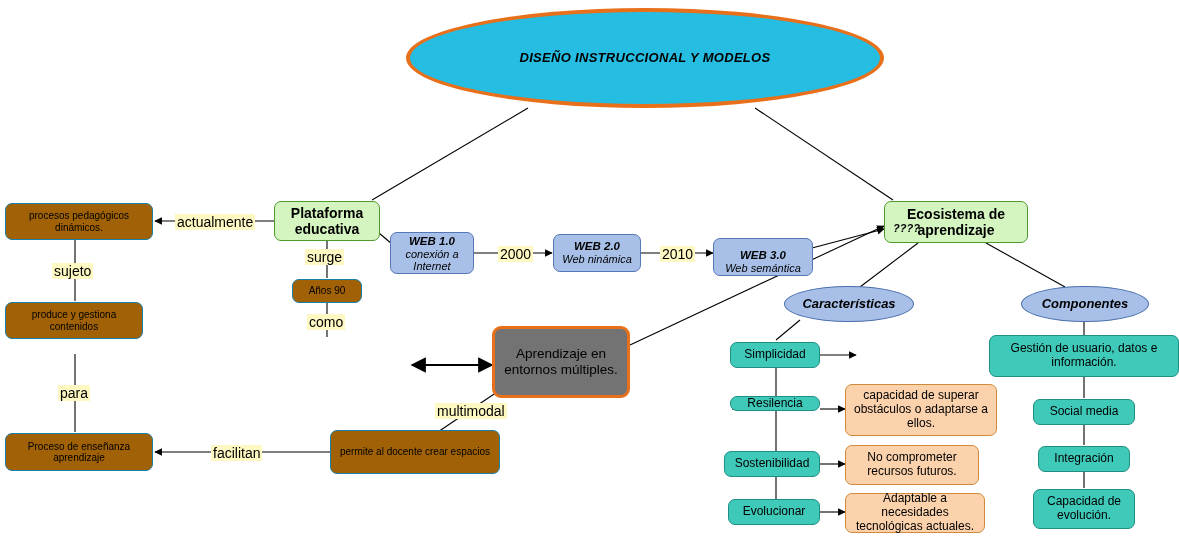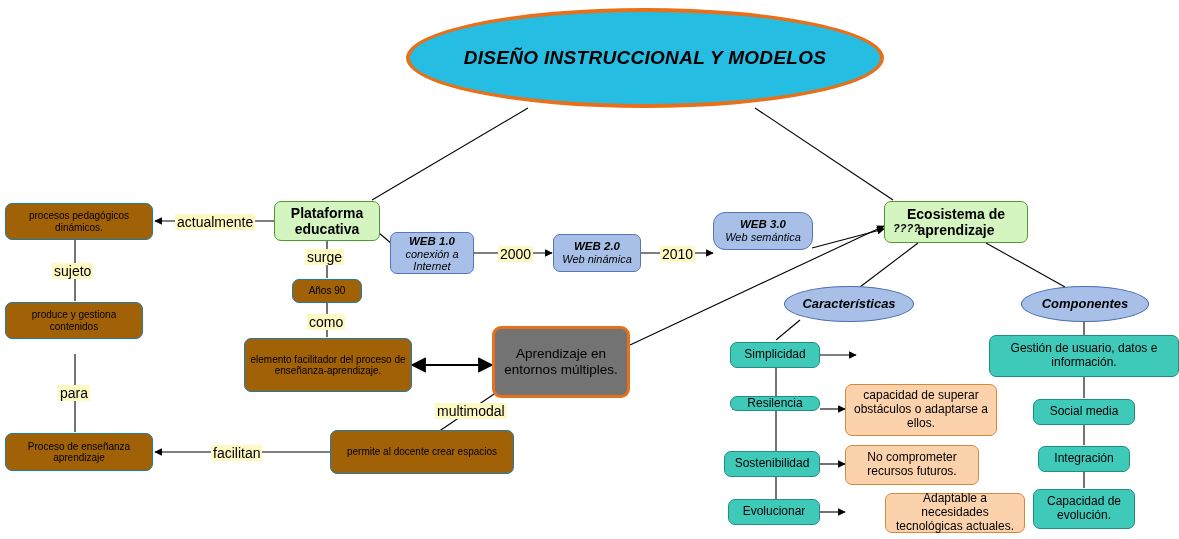--- a/index.html
+++ b/index.html
@@ -24,21 +24,21 @@
   .node span{display:block;width:100%;padding:0 4px;}
 
   
   .title-ellipse{
     background:#26bde2;
     border:4px solid #e8701a;
     border-radius:50%;
     color:#000;
     font-style:italic;
     font-weight:bold;
-    font-size:19px;
+    font-size:13px;
     letter-spacing:.3px;
   }
   
   .green{
     background:#d4f5c0;
     border:1.5px solid #4e9a2f;
     border-radius:7px;
     font-weight:bold;
     font-size:14px;
     color:#000;
@@ -194,43 +194,40 @@
   </div>
 
   <div class="node cyan" style="left:5px;top:302px;width:138px;height:37px;">
     <span>produce y gestiona contenidos</span>
   </div>
 
   <div class="node cyan" style="left:292px;top:279px;width:70px;height:24px;">
     <span>Años 90</span>
   </div>
 
-  <div class="node cyan" style="left:244px;top:338px;width:168px;height:54px;">
-    <span>elemento facilitador del proceso de enseñanza-aprendizaje.</span>
-  </div>
 
   <div class="node hl" style="left:492px;top:326px;width:138px;height:72px;">
     <span>Aprendizaje en entornos múltiples.</span>
   </div>
 
-  <div class="node cyan" style="left:330px;top:430px;width:184px;height:44px;justify-content:center;">
+  <div class="node cyan" style="left:330px;top:430px;width:170px;height:44px;justify-content:center;">
     <span>permite al docente crear espacios</span>
   </div>
 
   <div class="node web" style="left:390px;top:232px;width:84px;height:42px;flex-direction:column;justify-content:flex-end;">
     <span style="font-weight:bold;font-style:italic;font-size:11.5px;">WEB 1.0</span>
     <span style="font-style:italic;">conexión a Internet</span>
   </div>
 
   <div class="node web" style="left:553px;top:234px;width:88px;height:38px;flex-direction:column;justify-content:center;">
     <span style="font-weight:bold;font-style:italic;font-size:11.5px;">WEB 2.0</span>
     <span style="font-style:italic;">Web ninámica</span>
   </div>
 
-  <div class="node web" style="left:713px;top:212px;width:100px;height:38px;flex-direction:column;justify-content:center;border-radius:12px;">
+  <div class="node web" style="left:713px;top:238px;width:100px;height:38px;flex-direction:column;justify-content:flex-end;">
     <span style="font-weight:bold;font-style:italic;font-size:11.5px;">WEB 3.0</span>
     <span style="font-style:italic;">Web semántica</span>
   </div>
 
   <div class="node green" style="left:884px;top:201px;width:144px;height:42px;">
     <span>Ecosistema de aprendizaje</span>
   </div>
 
   <div class="node ellipse" style="left:784px;top:286px;width:130px;height:36px;">
     <span>Características</span>
@@ -252,21 +249,21 @@
   <div class="node teal" style="left:728px;top:499px;width:92px;height:26px;">
     <span>Evolucionar</span>
   </div>
 
   <div class="node peach" style="left:845px;top:384px;width:152px;height:52px;">
     <span>capacidad de superar obstáculos o adaptarse a ellos.</span>
   </div>
   <div class="node peach" style="left:845px;top:445px;width:134px;height:40px;">
     <span>No comprometer recursos futuros.</span>
   </div>
-  <div class="node peach" style="left:845px;top:493px;width:140px;height:40px;margin-left:40px;">
+  <div class="node peach" style="left:845px;top:493px;width:140px;height:40px;">
     <span>Adaptable a necesidades tecnológicas actuales.</span>
   </div>
 
   <div class="node teal" style="left:989px;top:335px;width:190px;height:42px;">
     <span>Gestión de usuario, datos e información.</span>
   </div>
   <div class="node teal" style="left:1033px;top:399px;width:102px;height:26px;">
     <span>Social media</span>
   </div>
   <div class="node teal" style="left:1038px;top:446px;width:92px;height:26px;">

